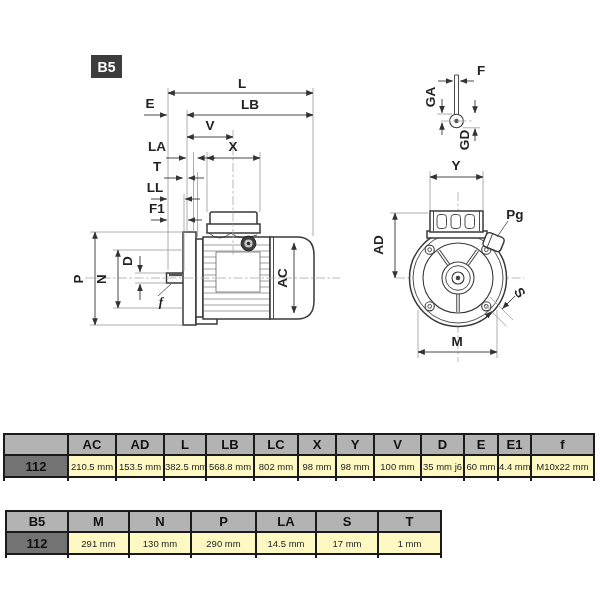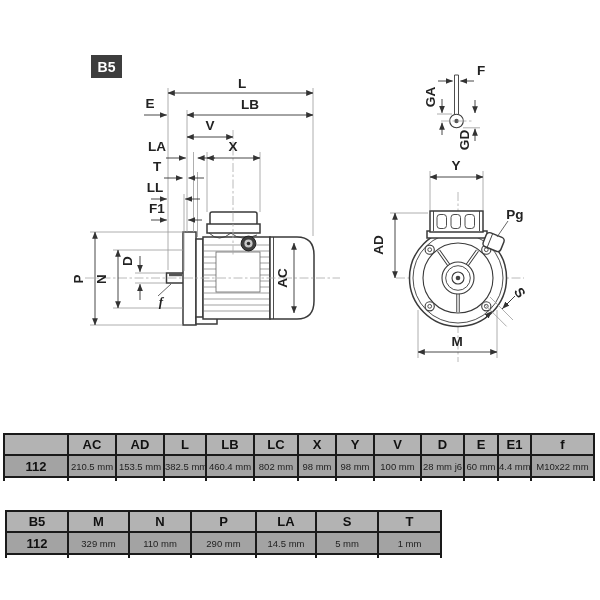--- a/index.html
+++ b/index.html
@@ -22,23 +22,23 @@
          background:#3d3d3d;color:#fff;font:bold 14px "Liberation Sans",sans-serif;
          display:flex;align-items:center;justify-content:center;}
   
   table{border-collapse:collapse;table-layout:fixed;position:absolute;}
   #t1{left:3px;top:433px;width:590px;}
   #t2{left:5px;top:510px;width:435px;}
   td{border:2px solid #1a1a1a;text-align:center;vertical-align:middle;
      padding:0;overflow:hidden;white-space:nowrap;}
   td.th{background:#b3b3b3;font:bold 13px "Liberation Sans",sans-serif;
         color:#111;height:19px;}
-  td.rl{background:#a3a3a3;font:bold 13px "Liberation Sans",sans-serif;
+  td.rl{background:#737373;font:bold 13px "Liberation Sans",sans-serif;
         color:#111;}
-  td.val{background:#a3a3a3;font:9.5px "Liberation Sans",sans-serif;color:#222;height:20px;}
+  td.val{background:#fef9c3;font:9.5px "Liberation Sans",sans-serif;color:#222;height:20px;}
   tr.stub td{height:3px;border-top:none;border-bottom:none;background:#fff;}
 </style>
 </head>
 <body>
 
 <div id="badge">B5</div>
 
 <svg width="600" height="430" viewBox="0 0 600 430">
   <defs>
     <marker id="ar" viewBox="0 0 10 10" refX="9.5" refY="5" markerWidth="8" markerHeight="8" orient="auto-start-reverse">
@@ -238,26 +238,26 @@
     <td class="th">D</td>
     <td class="th">E</td>
     <td class="th">E1</td>
     <td class="th">f</td>
   </tr>
   <tr>
     <td class="rl">112</td>
     <td class="val">210.5 mm</td>
     <td class="val">153.5 mm</td>
     <td class="val">382.5 mm</td>
-    <td class="val">460.4 mm</td>
+    <td class="val">568.8 mm</td>
     <td class="val">802 mm</td>
     <td class="val">98 mm</td>
     <td class="val">98 mm</td>
     <td class="val">100 mm</td>
-    <td class="val">28 mm j6</td>
+    <td class="val">35 mm j6</td>
     <td class="val">60 mm</td>
     <td class="val">4.4 mm</td>
     <td class="val">M10x22 mm</td>
   </tr>
   <tr class="stub">
     <td></td>
         <td></td>
         <td></td>
         <td></td>
         <td></td>
@@ -288,25 +288,25 @@
     <td class="th">B5</td>
     <td class="th">M</td>
     <td class="th">N</td>
     <td class="th">P</td>
     <td class="th">LA</td>
     <td class="th">S</td>
     <td class="th">T</td>
   </tr>
   <tr>
     <td class="rl">112</td>
-    <td class="val">329 mm</td>
-    <td class="val">110 mm</td>
+    <td class="val">291 mm</td>
+    <td class="val">130 mm</td>
     <td class="val">290 mm</td>
     <td class="val">14.5 mm</td>
-    <td class="val">5 mm</td>
+    <td class="val">17 mm</td>
     <td class="val">1 mm</td>
   </tr>
   <tr class="stub">
     <td></td>
         <td></td>
         <td></td>
         <td></td>
         <td></td>
         <td></td>
         <td></td>

